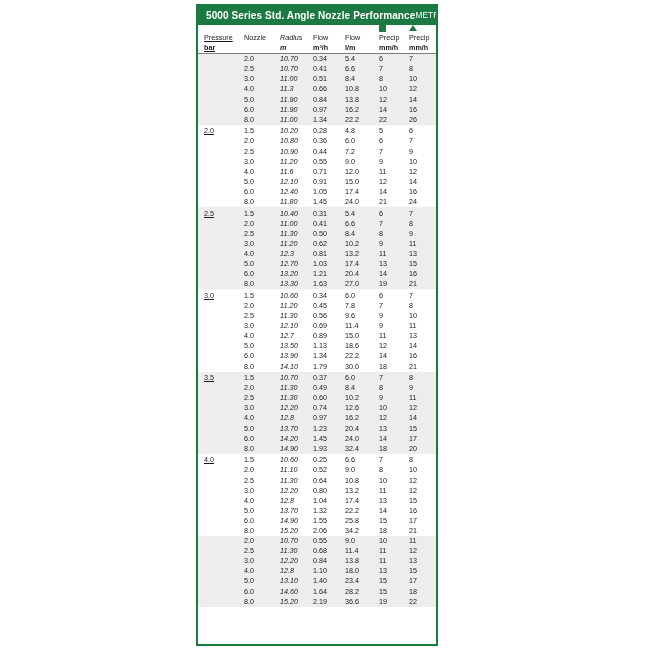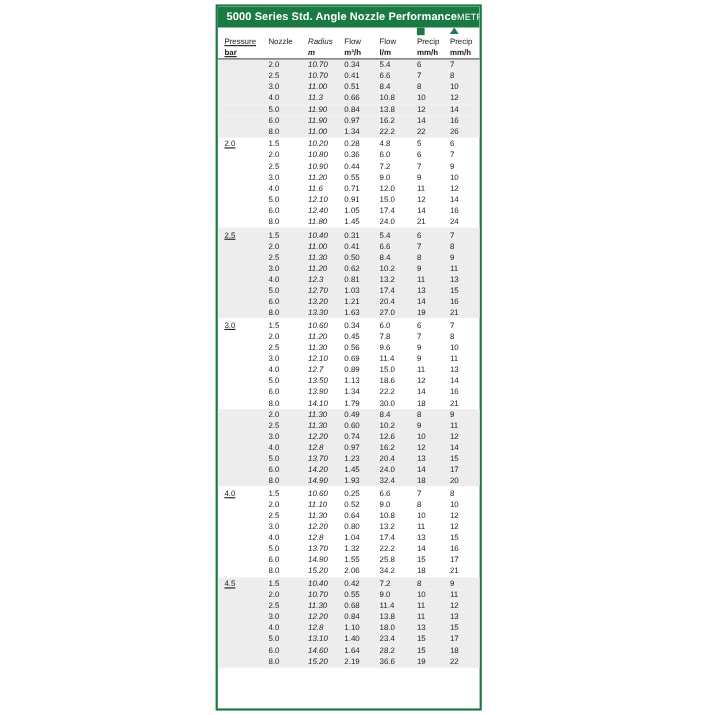--- a/index.html
+++ b/index.html
@@ -423,20 +423,29 @@
           </tr>
           <tr>
             <td class="c-press col-pressure"></td>
             <td class="col-nozzle">8.0</td>
             <td class="col-radius">14.10</td>
             <td class="col-flow-m3">1.79</td>
             <td class="col-flow-lm">30.0</td>
             <td class="col-prec-a">18</td>
             <td class="col-prec-b">21</td>
           </tr>
+          <tr class="band-shade group-start">
+            <td class="c-press col-pressure">3.5</td>
+            <td class="col-nozzle">1.5</td>
+            <td class="col-radius">10.70</td>
+            <td class="col-flow-m3">0.37</td>
+            <td class="col-flow-lm">6.0</td>
+            <td class="col-prec-a">7</td>
+            <td class="col-prec-b">8</td>
+          </tr>
           <tr class="band-shade">
             <td class="c-press col-pressure"></td>
             <td class="col-nozzle">2.0</td>
             <td class="col-radius">11.30</td>
             <td class="col-flow-m3">0.49</td>
             <td class="col-flow-lm">8.4</td>
             <td class="col-prec-a">8</td>
             <td class="col-prec-b">9</td>
           </tr>
           <tr class="band-shade">
@@ -558,29 +567,20 @@
           </tr>
           <tr>
             <td class="c-press col-pressure"></td>
             <td class="col-nozzle">8.0</td>
             <td class="col-radius">15.20</td>
             <td class="col-flow-m3">2.06</td>
             <td class="col-flow-lm">34.2</td>
             <td class="col-prec-a">18</td>
             <td class="col-prec-b">21</td>
           </tr>
-          <tr class="band-shade group-start">
-            <td class="c-press col-pressure">4.5</td>
-            <td class="col-nozzle">1.5</td>
-            <td class="col-radius">10.40</td>
-            <td class="col-flow-m3">0.42</td>
-            <td class="col-flow-lm">7.2</td>
-            <td class="col-prec-a">8</td>
-            <td class="col-prec-b">9</td>
-          </tr>
           <tr class="band-shade">
             <td class="c-press col-pressure"></td>
             <td class="col-nozzle">2.0</td>
             <td class="col-radius">10.70</td>
             <td class="col-flow-m3">0.55</td>
             <td class="col-flow-lm">9.0</td>
             <td class="col-prec-a">10</td>
             <td class="col-prec-b">11</td>
           </tr>
           <tr class="band-shade">

